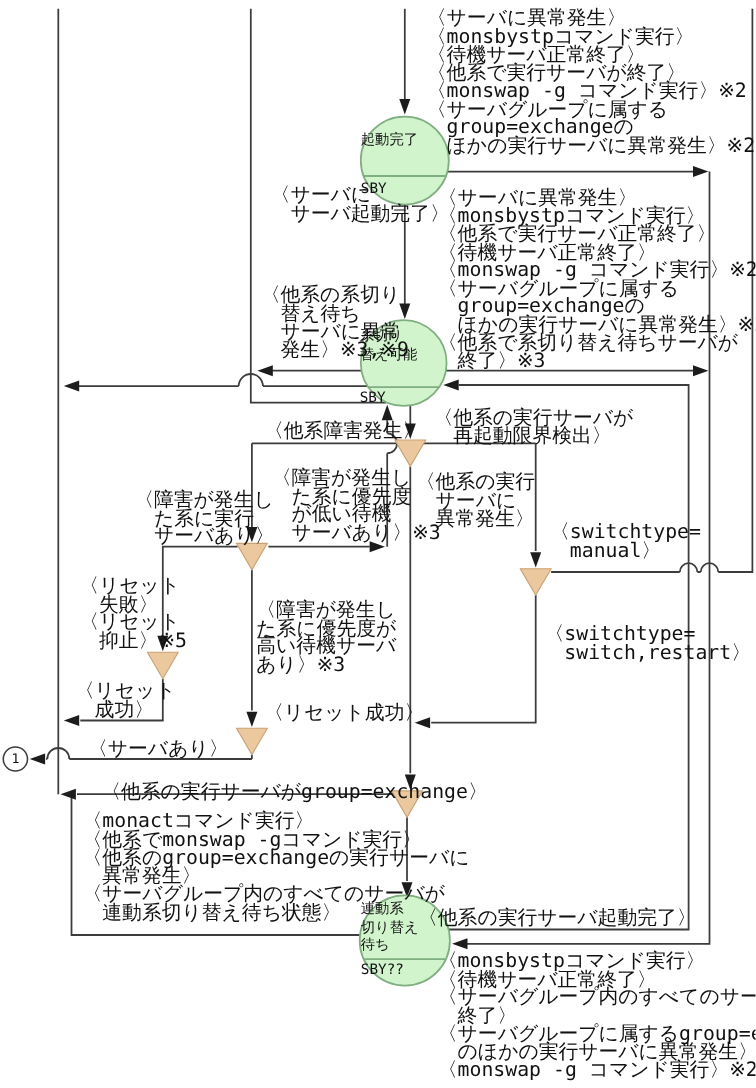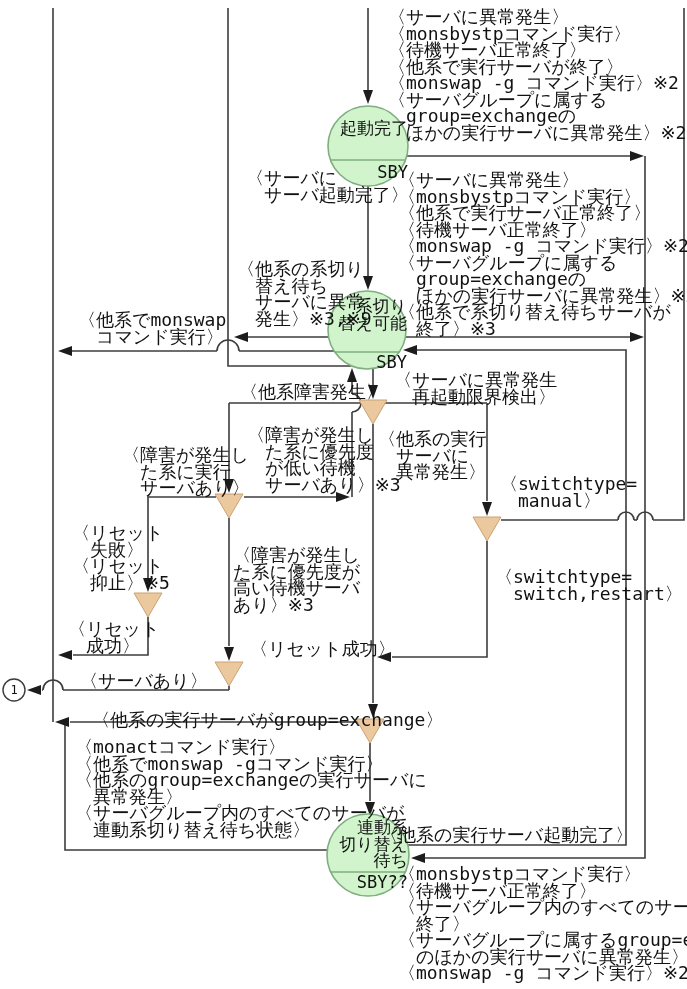--- a/index.html
+++ b/index.html
@@ -1,21 +1,21 @@
 <!DOCTYPE html>
 <html><head>
 <meta charset="utf-8">
 <style>
   html,body{margin:0;padding:0;background:#ffffff;}
   #stage{position:relative;width:687px;height:989px;background:#fff;overflow:hidden;
          font-family:"DejaVu Sans Mono","DejaVu Sans",monospace;}
   #wires{position:absolute;left:0;top:0;z-index:0;}
   .lbl{position:absolute;z-index:2;white-space:pre;font-size:18px;line-height:16.5px;
        color:#111;letter-spacing:0px;}
-  .state-txt{position:absolute;z-index:2;width:80px;text-align:right;font-size:17px;
+  .state-txt{position:absolute;z-index:2;width:80px;text-align:left;font-size:13px;
        line-height:16.5px;color:#111;white-space:pre;}
   .conn-txt{position:absolute;z-index:2;width:22px;text-align:center;font-size:12px;
        color:#111;}
 </style>
 </head>
 <body>
 
 <div id="stage">
 
   <svg id="wires" width="687" height="989" viewBox="0 0 687 989">
@@ -149,23 +149,21 @@
 〈monswap -g コマンド実行〉※2
 〈サーバグループに属する
 　group=exchangeの
 　ほかの実行サーバに異常発生〉※2
 〈他系で系切り替え待ちサーバが
 　終了〉※3</div>
   <div class="lbl" style="left:237px;top:261px;">〈他系の系切り
 　替え待ち
 　サーバに異常
 　発生〉※3,※9</div>
-  <div class="lbl" style="left:78px;top:312px;">〈他系でmonswap
-　コマンド実行〉</div>
-  <div class="lbl" style="left:394px;top:372px;">〈サーバに異常発生
+  <div class="lbl" style="left:394px;top:372px;">〈他系の実行サーバが
 　再起動限界検出〉</div>
   <div class="lbl" style="left:240px;top:384px;text-align:center;">〈他系障害発生〉</div>
   <div class="lbl" style="left:122px;top:447px;">〈障害が発生し
 　た系に実行
 　サーバあり〉</div>
   <div class="lbl" style="left:247px;top:427px;">〈障害が発生し
 　た系に優先度
 　が低い待機
 　サーバあり〉※3</div>
   <div class="lbl" style="left:378px;top:431px;">〈他系の実行
@@ -178,21 +176,21 @@
 〈リセット
 　抑止〉※5</div>
   <div class="lbl" style="left:233px;top:547px;">〈障害が発生し
 た系に優先度が
 高い待機サーバ
 あり〉※3</div>
   <div class="lbl" style="left:495px;top:569px;">〈switchtype=
 　switch,restart〉</div>
   <div class="lbl" style="left:68px;top:621px;">〈リセット
 　成功〉</div>
-  <div class="lbl" style="left:240px;top:641px;margin-left:10px;">〈リセット成功〉</div>
+  <div class="lbl" style="left:240px;top:641px;">〈リセット成功〉</div>
   <div class="lbl" style="left:80px;top:673px;">〈サーバあり〉</div>
   <div class="lbl" style="left:73px;top:712px;margin-left:19px;">〈他系の実行サーバがgroup=exchange〉</div>
   <div class="lbl" style="left:75px;top:739px;">〈monactコマンド実行〉
 〈他系でmonswap -gコマンド実行〉
 〈他系のgroup=exchangeの実行サーバに
 　異常発生〉
 〈サーバグループ内のすべてのサーバが
 　連動系切り替え待ち状態〉</div>
   <div class="lbl" style="left:380px;top:827px;">〈他系の実行サーバ起動完了〉</div>
   <div class="lbl" style="left:398px;top:866px;">〈monsbystpコマンド実行〉

